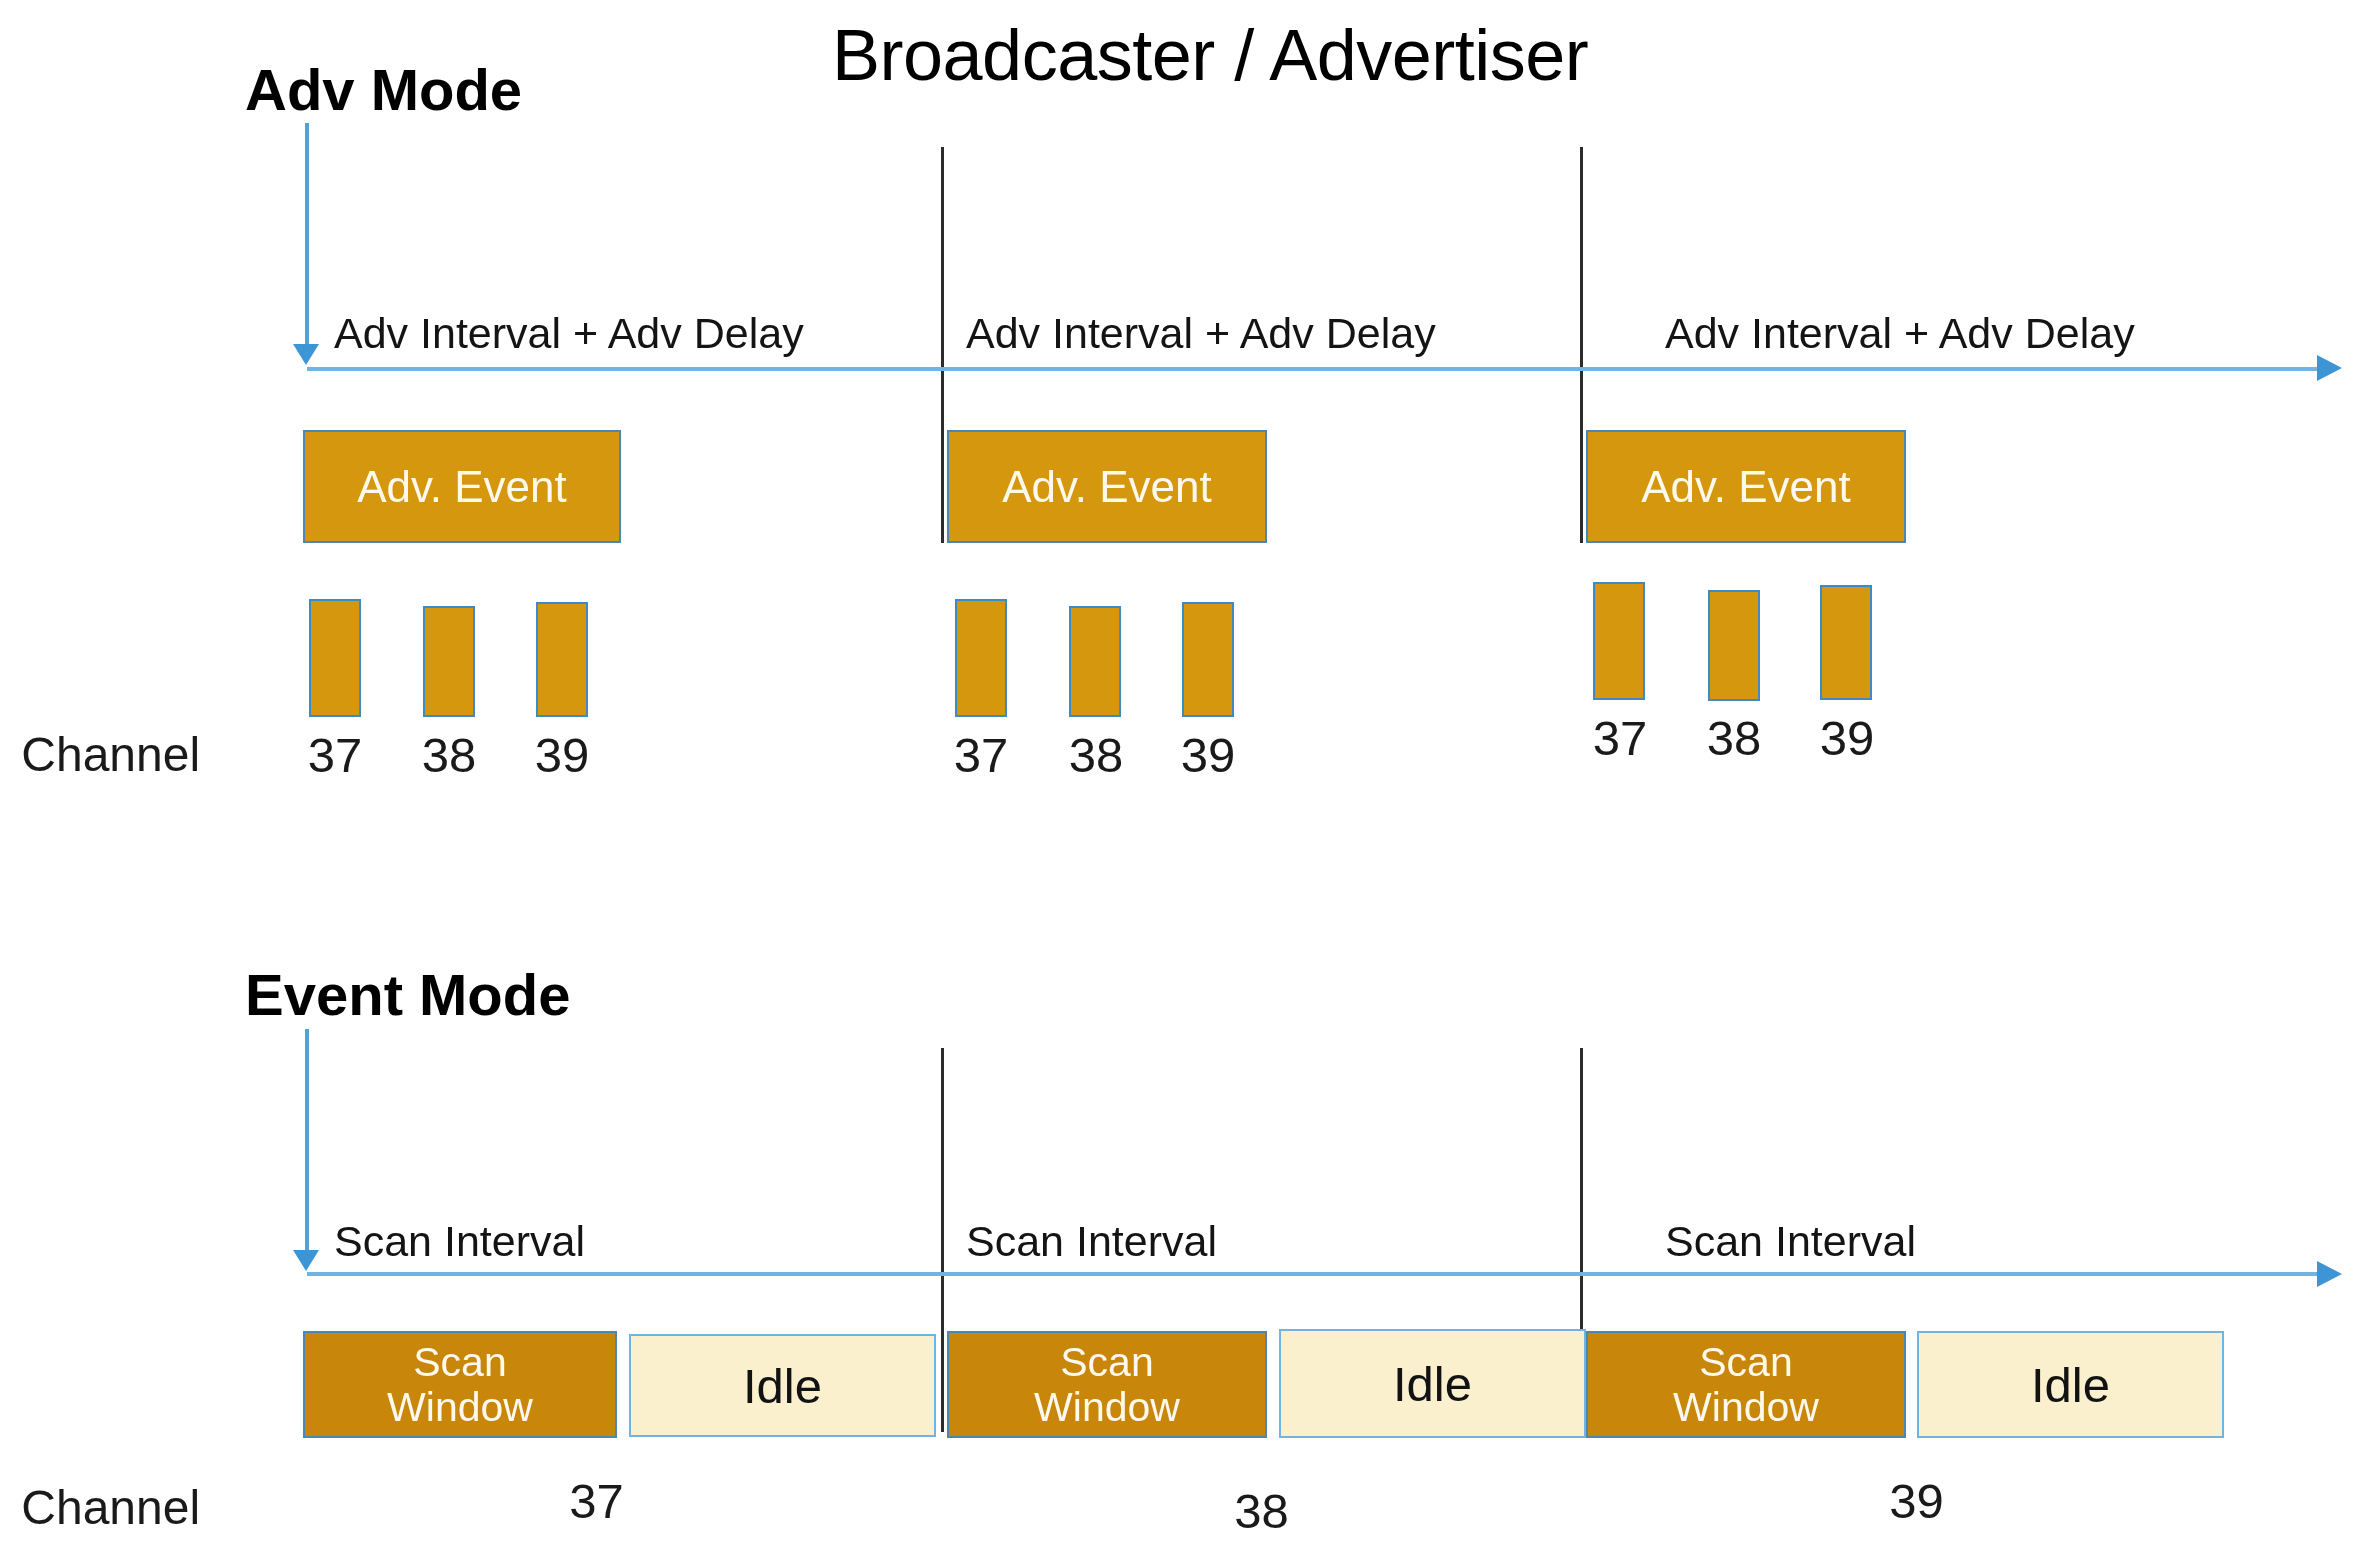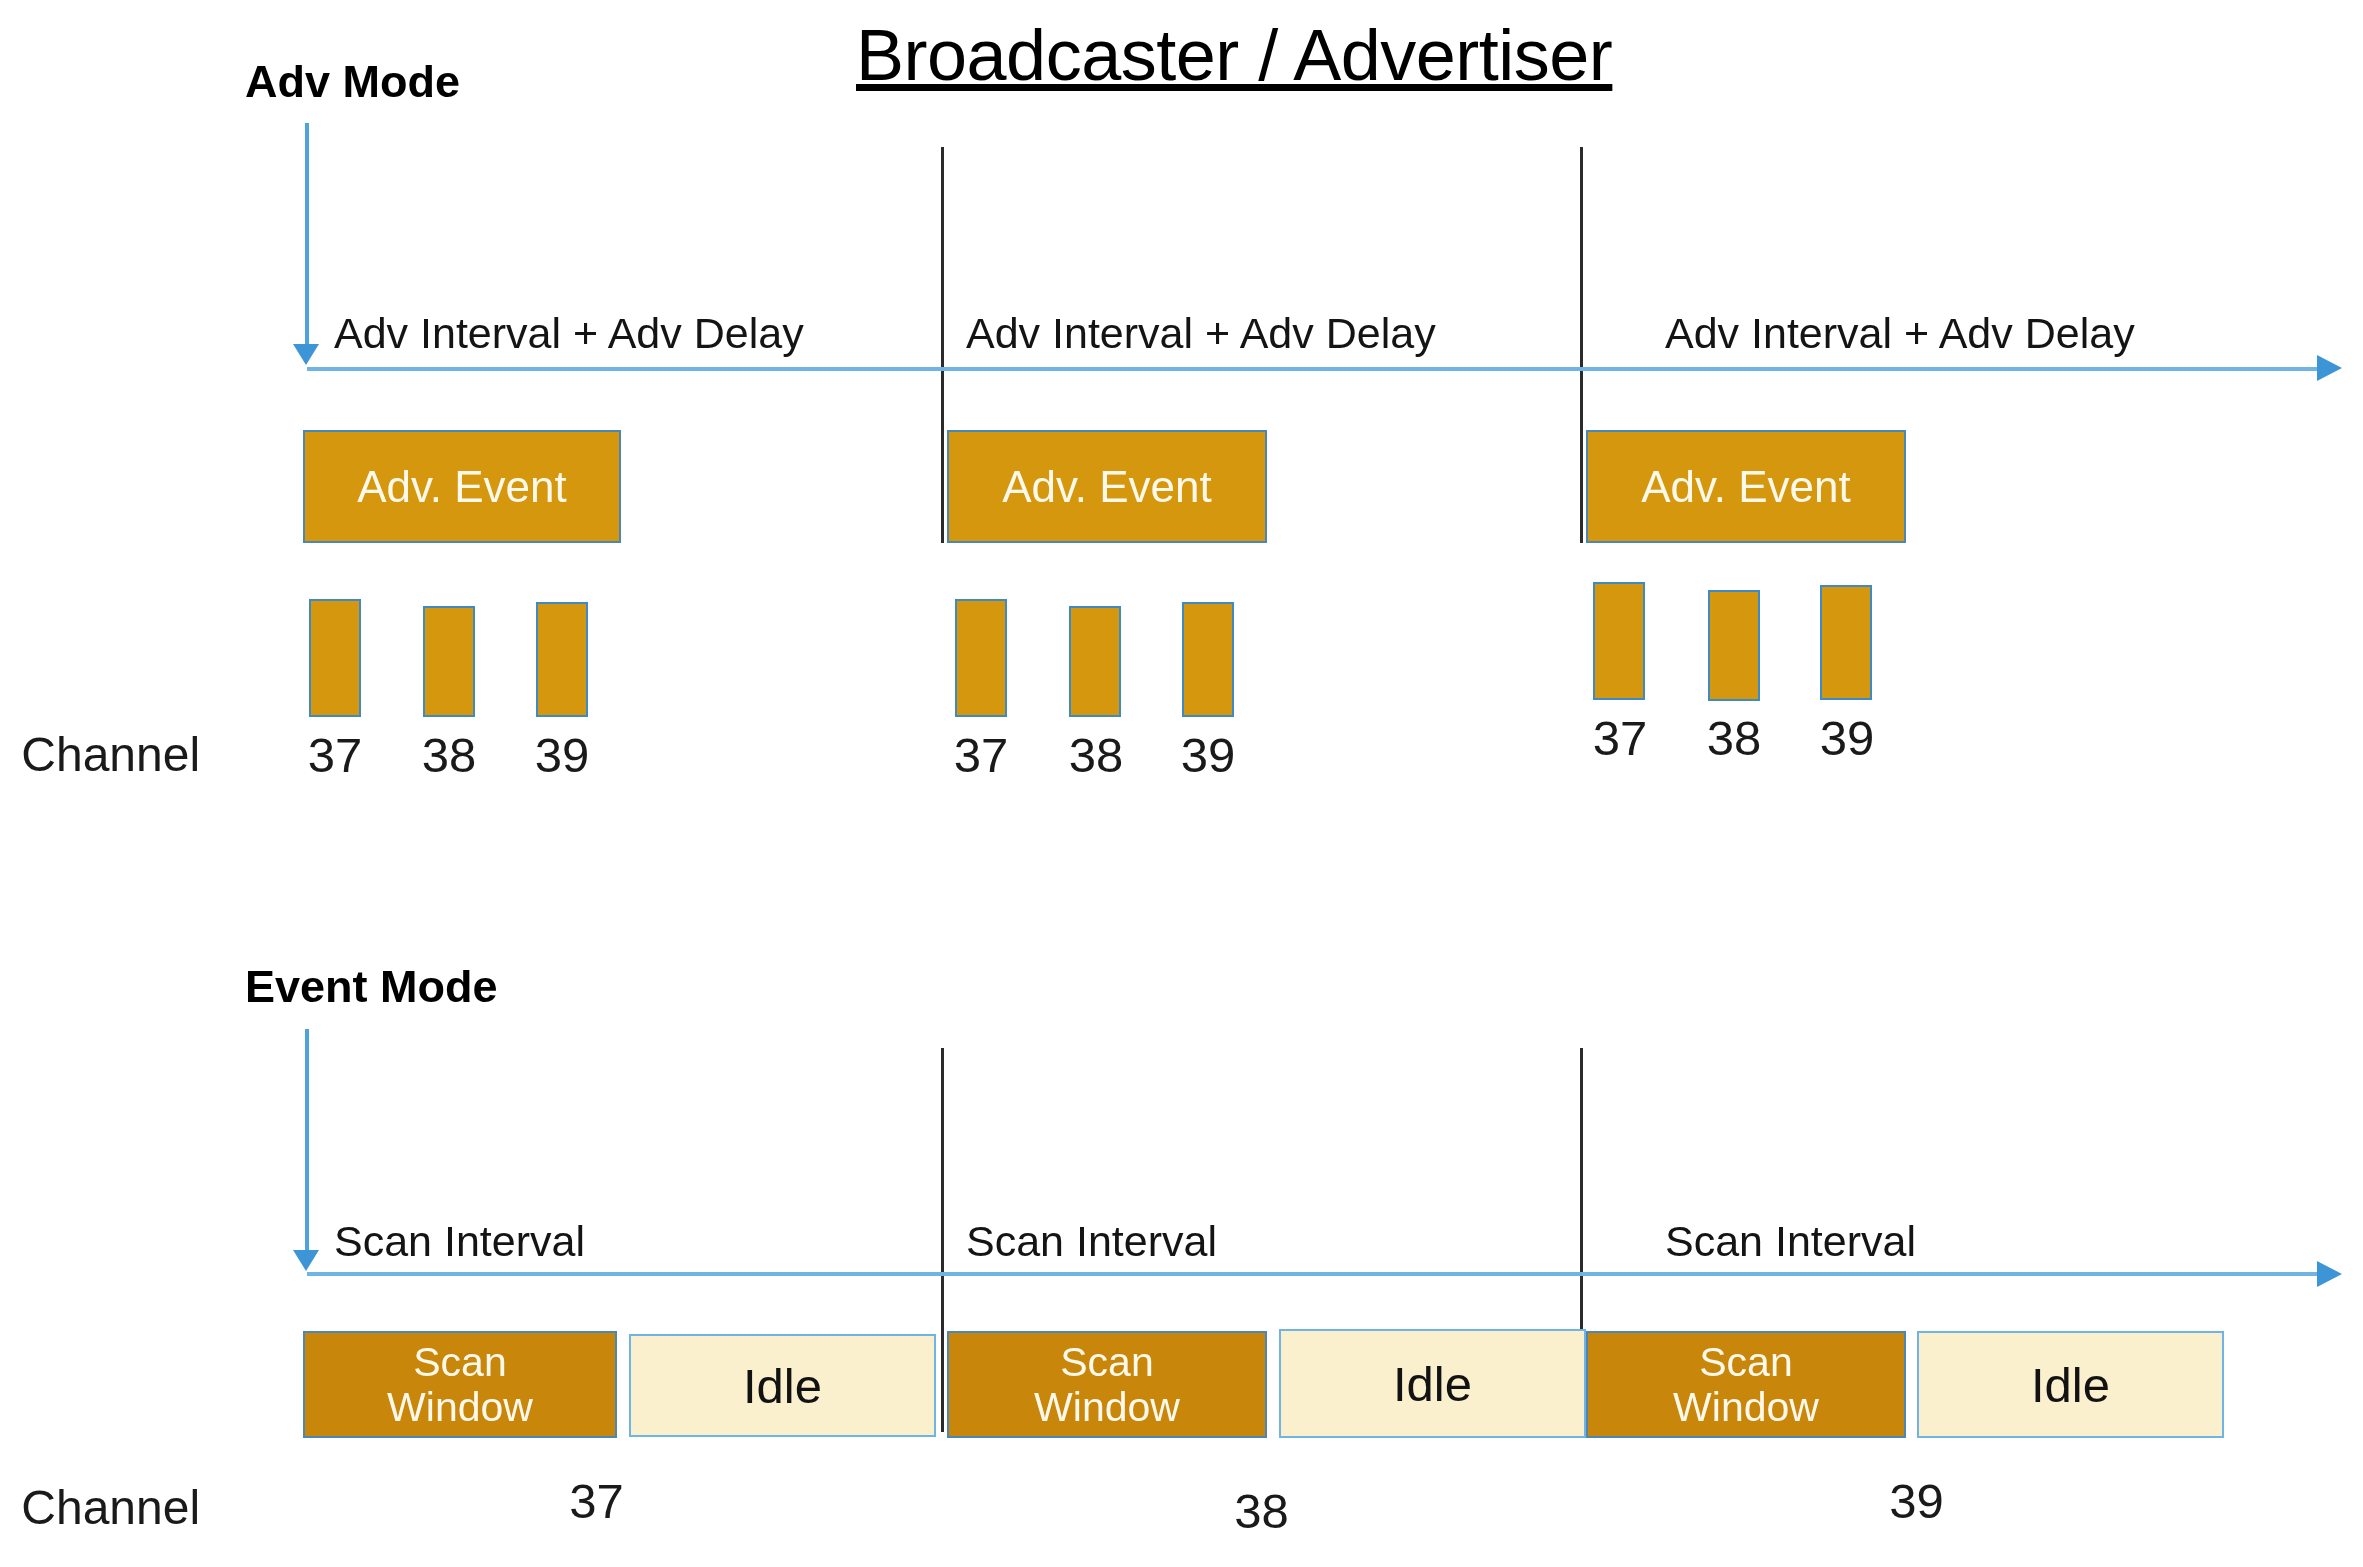--- a/index.html
+++ b/index.html
@@ -21,21 +21,21 @@
 
   
   .section-title{
     font-size:72px;
     font-weight:400;
     letter-spacing:-0.5px;
     white-space:nowrap;
     color:#000000;
   }
   .mode-label{
-    font-size:45px;
+    font-size:58px;
     font-weight:700;
     white-space:nowrap;
     color:#000000;
   }
   .side-label{
     font-size:48px;
     font-weight:400;
     white-space:nowrap;
     color:#1a1a1a;
   }
@@ -135,21 +135,21 @@
     color:#1a1a1a;
     text-align:center;
     white-space:nowrap;
   }
 </style>
 </head>
 <body>
 
 <div id="stage">
 
-  <div class="abs section-title" style="left:856px;top:13.6px;text-decoration:underline;">Broadcaster / Advertiser</div>
+  <div class="abs section-title" style="left:832px;top:13.6px;">Broadcaster / Advertiser</div>
 
   <div class="abs mode-label" style="left:245px;top:56px;">Adv Mode</div>
 
   <div class="abs dropline" style="left:305px;top:123px;height:233px;"></div>
   <div class="abs droparrow" style="left:293px;top:344px;"></div>
 
   <div class="abs divider" style="left:941px;top:147px;height:396px;"></div>
   <div class="abs divider" style="left:1580px;top:147px;height:396px;"></div>
 
   <div class="abs timeline" style="left:307px;top:367px;width:2014px;"></div>

